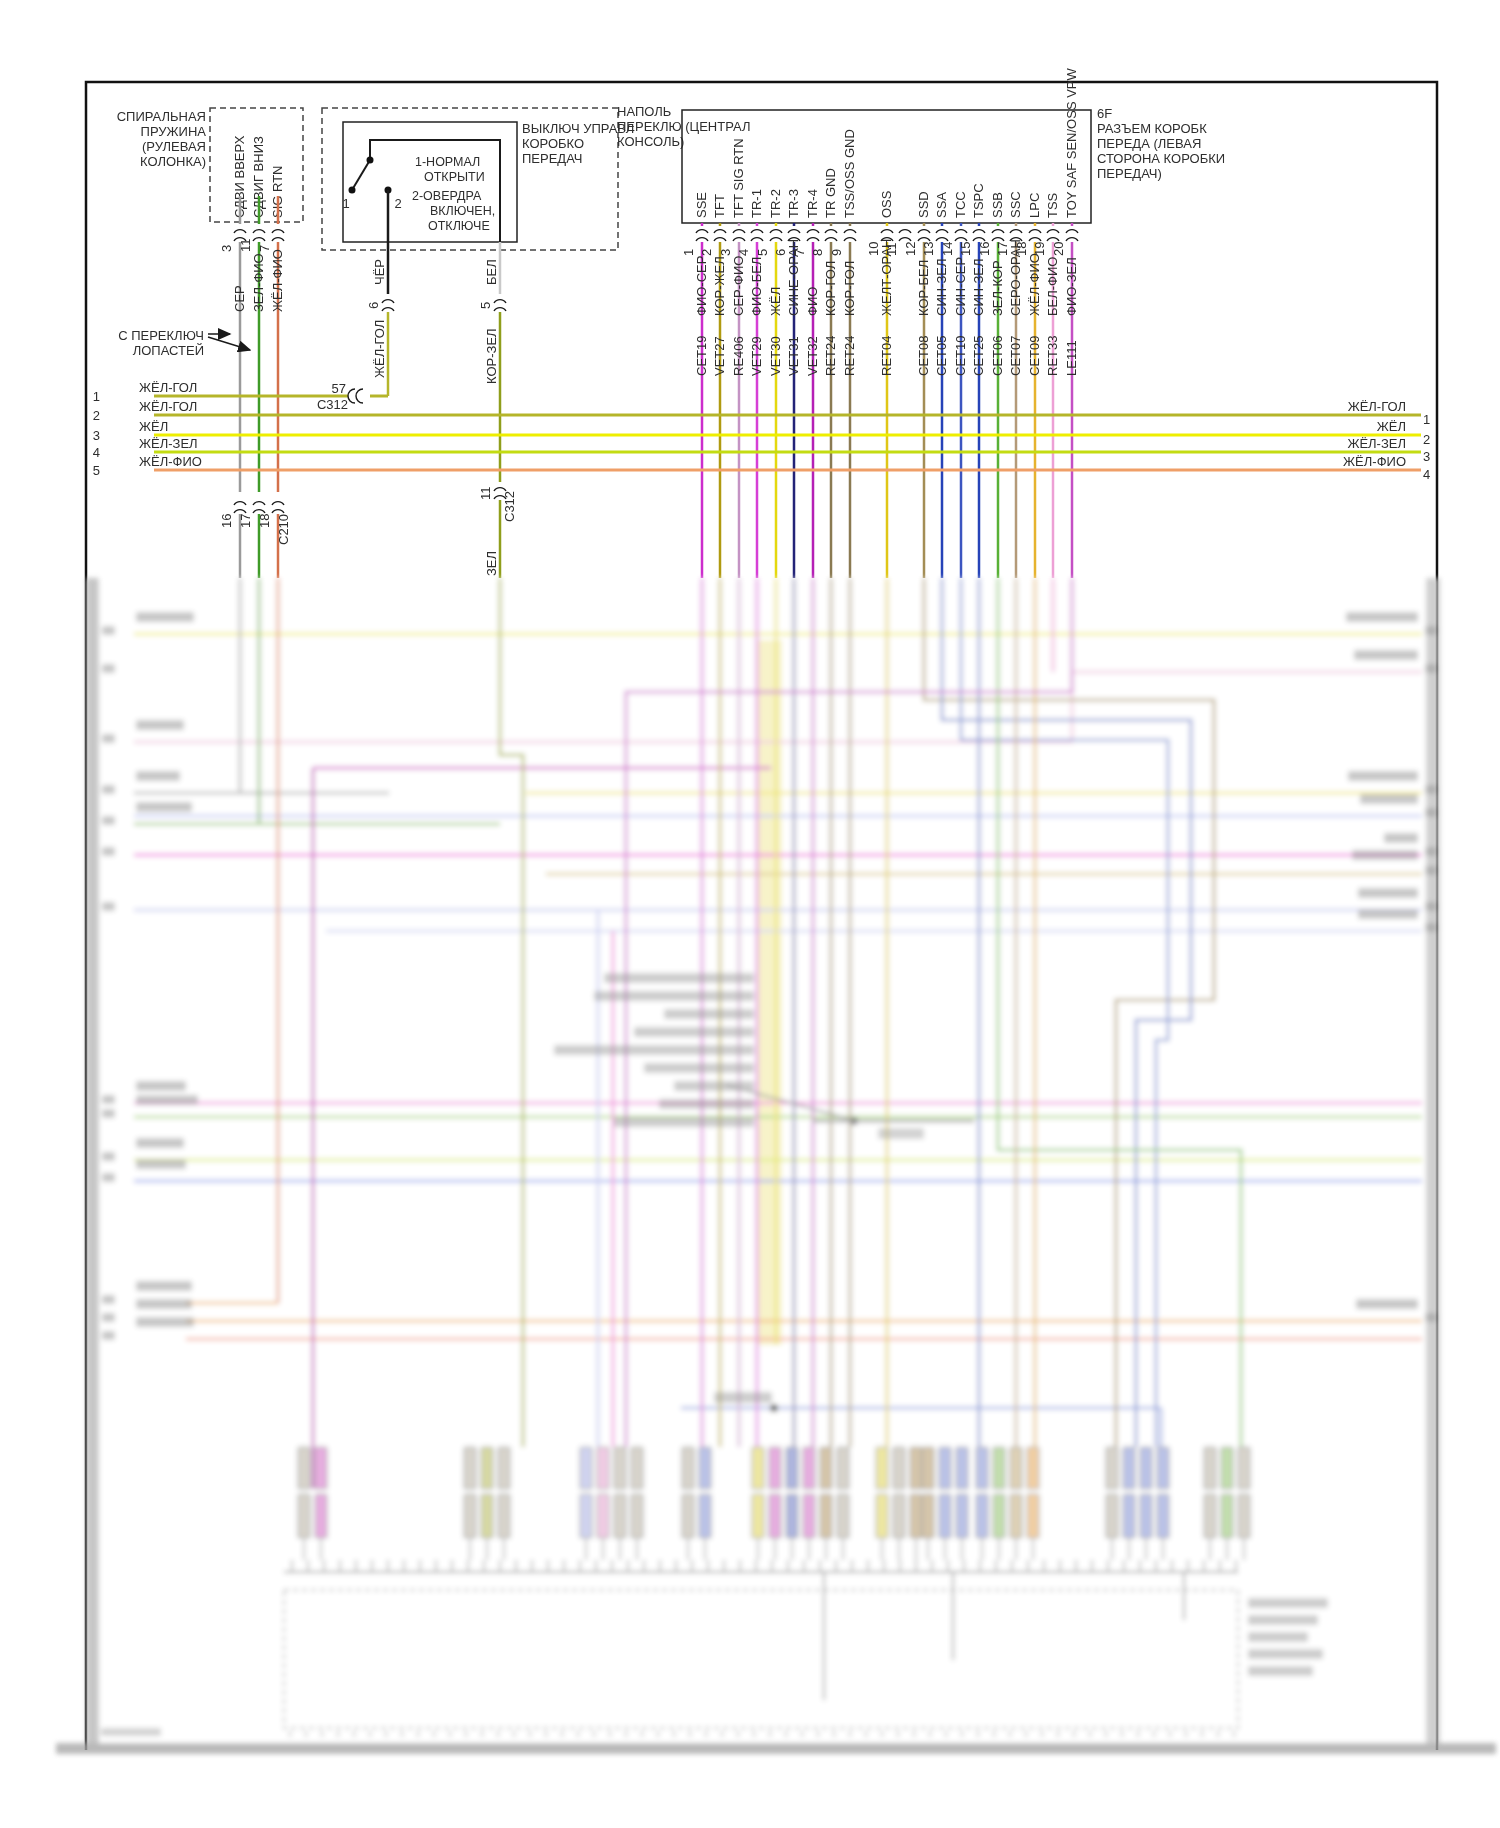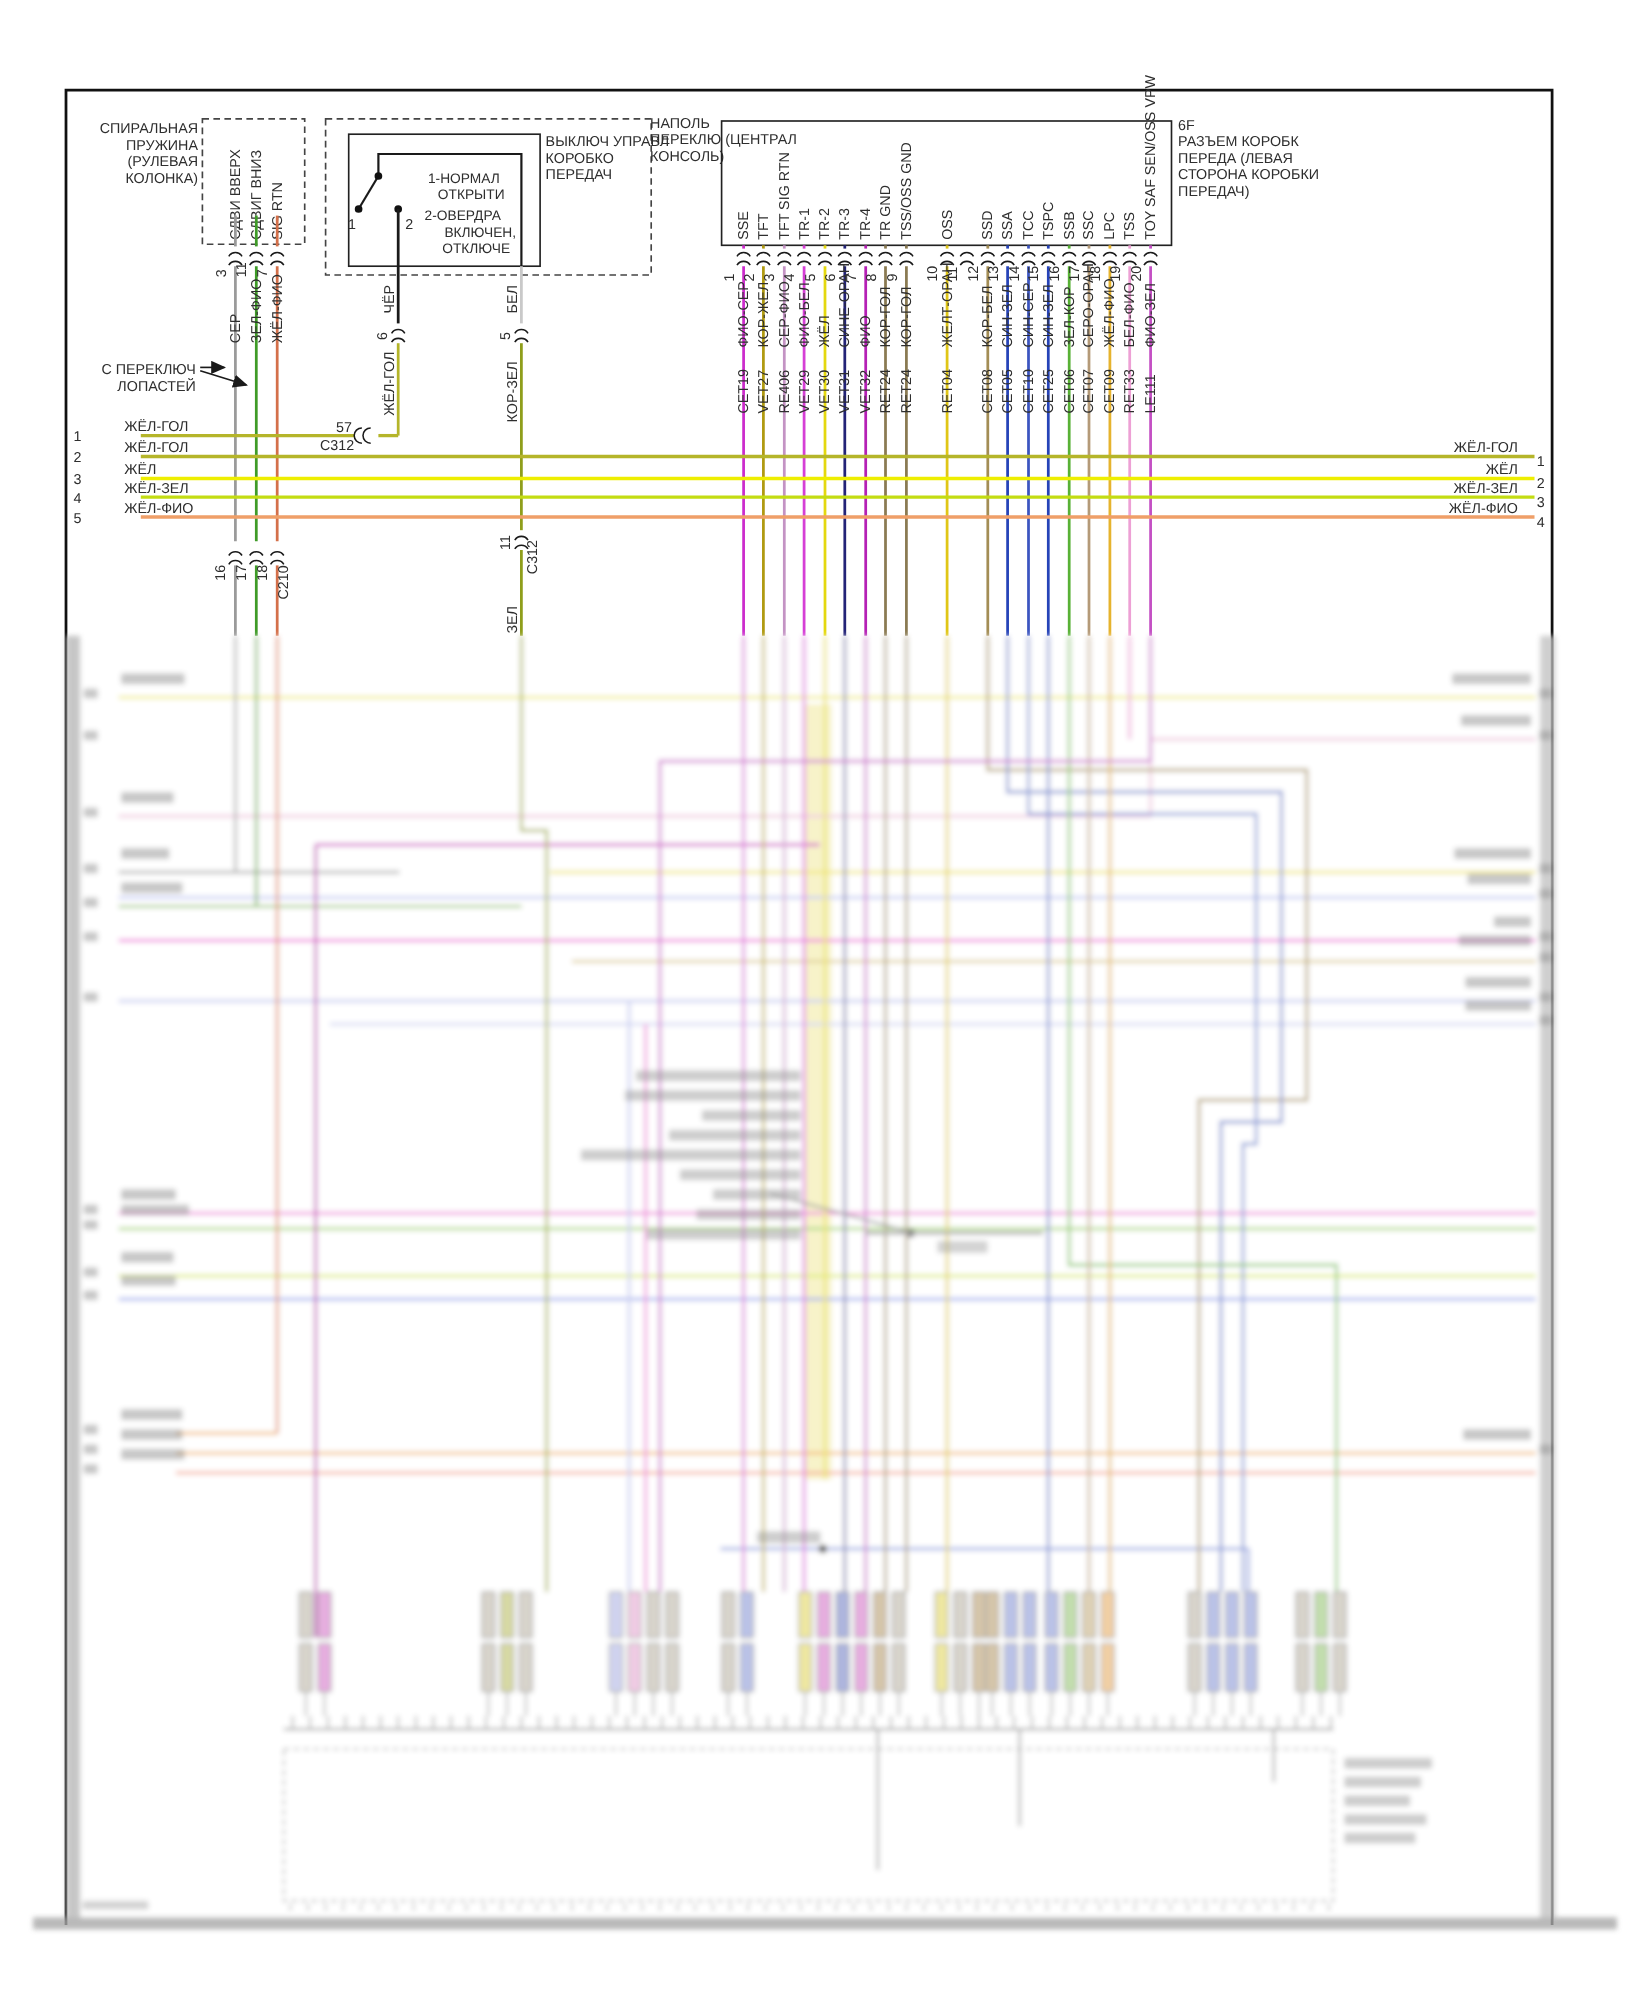--- a/index.html
+++ b/index.html
@@ -1,16 +1,16 @@
 <!DOCTYPE html>
 <html><head>
 <meta charset="utf-8">
 <style>
   html,body{margin:0;padding:0;background:#fff;}
-  #stage{width:1200px;height:1828px;position:relative;background:#fff;}
+  #stage{width:1200px;height:1828px;position:relative;background:#fff;padding-left:26px;}
   svg{display:block;}
   text{font-family:"Liberation Sans","DejaVu Sans",sans-serif;fill:#2e2e2e;}
   .t13{font-size:13px;}
   .t12{font-size:12.5px;}
 </style>
 </head>
 <body>
 
 <div id="stage">
   <svg id="diagram" width="1500" height="1828" viewBox="0 0 1500 1828">

